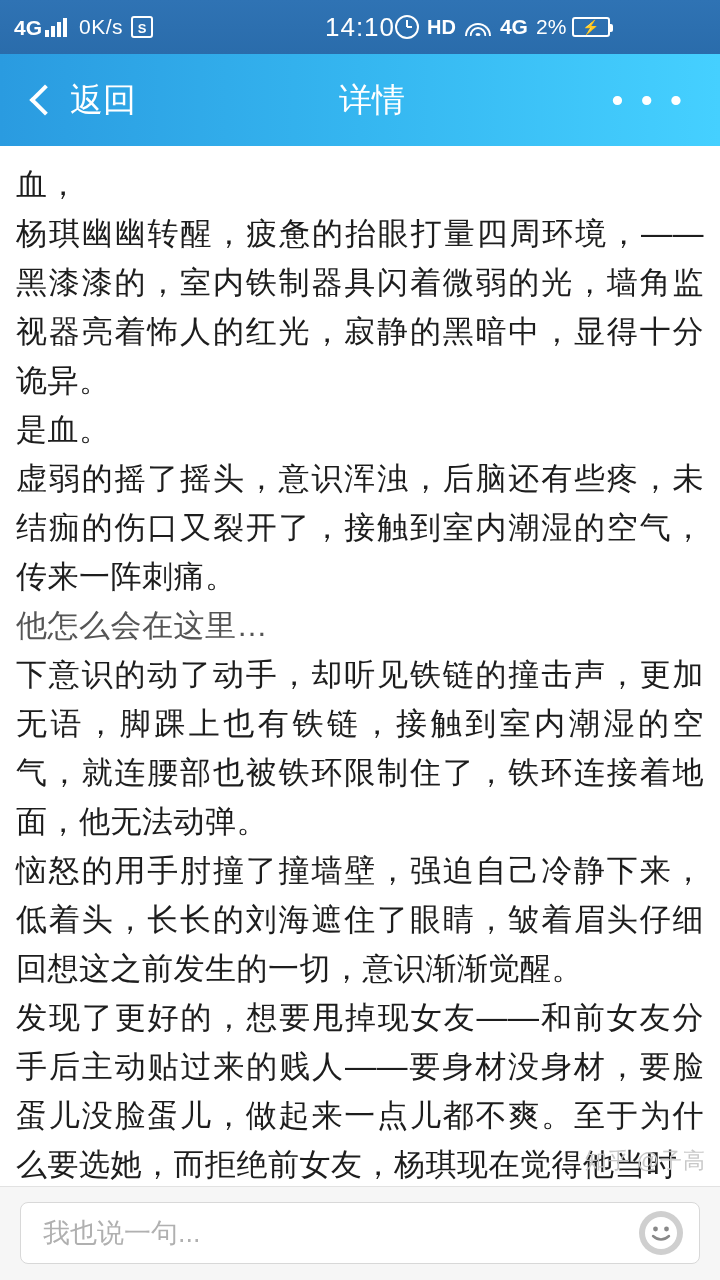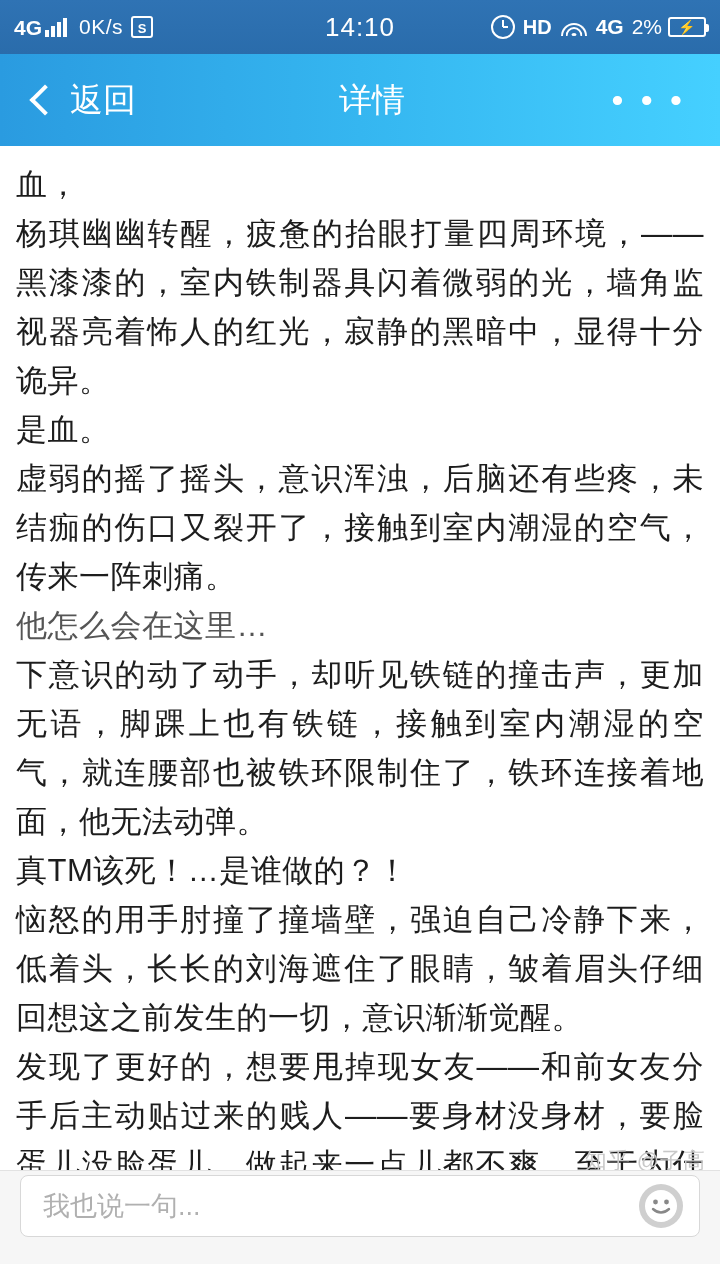--- a/index.html
+++ b/index.html
@@ -31,21 +31,21 @@
     padding: 4px 14px;
     box-sizing: border-box;
     color: #ffffff;
   }
   .status-left, .status-right {
     display: flex;
     align-items: center;
     flex: 1;
   }
   .status-right {
-    justify-content: flex-end;
+    justify-content: flex-start;
   }
   .status-center {
     font-size: 26px;
     letter-spacing: 1px;
     font-weight: 500;
   }
   .st-4g {
     font-size: 21px;
     font-weight: bold;
     margin-right: 3px;
@@ -231,27 +231,27 @@
   .para.muted {
     color: #555;
   }
   .fade-last {
     position: relative;
   }
 
   
   .comment-bar {
     position: absolute;
-    left: 0; right: 0; bottom: 16px;
+    left: 0; right: 0; bottom: 0;
     height: 94px;
     background: #f6f6f6;
     border-top: 1px solid #e2e2e2;
     display: flex;
-    align-items: flex-start;
-    padding: 4px 20px;
+    align-items: flex-end;
+    padding: 16px 20px;
     box-sizing: border-box;
   }
   .comment-input {
     flex: 1;
     height: 62px;
     background: #ffffff;
     border: 1px solid #d8d8d8;
     border-radius: 8px;
     display: flex;
     align-items: center;
@@ -334,21 +334,20 @@
     <div class="nav-more">• • •</div>
   </div>
 
   <div class="content">
     <p class="para">血，</p>
     <p class="para">杨琪幽幽转醒，疲惫的抬眼打量四周环境，——黑漆漆的，室内铁制器具闪着微弱的光，墙角监视器亮着怖人的红光，寂静的黑暗中，显得十分诡异。</p>
     <p class="para">是血。</p>
     <p class="para">虚弱的摇了摇头，意识浑浊，后脑还有些疼，未结痂的伤口又裂开了，接触到室内潮湿的空气，传来一阵刺痛。</p>
     <p class="para muted">他怎么会在这里…</p>
     <p class="para">下意识的动了动手，却听见铁链的撞击声，更加无语，脚踝上也有铁链，接触到室内潮湿的空气，就连腰部也被铁环限制住了，铁环连接着地面，他无法动弹。</p>
-    <p class="para">真TM该死！…是谁做的？！</p>
     <p class="para">恼怒的用手肘撞了撞墙壁，强迫自己冷静下来，低着头，长长的刘海遮住了眼睛，皱着眉头仔细回想这之前发生的一切，意识渐渐觉醒。</p>
     <p class="para fade-last">发现了更好的，想要甩掉现女友——和前女友分手后主动贴过来的贱人——要身材没身材，要脸蛋儿没脸蛋儿，做起来一点儿都不爽。至于为什么要选她，而拒绝前女友，杨琪现在觉得他当时</p>
   </div>
 
   <div class="watermark">
     <span class="wm-logo">知乎</span>
     <span>@子高</span>
   </div>
 
   <div class="comment-bar">

